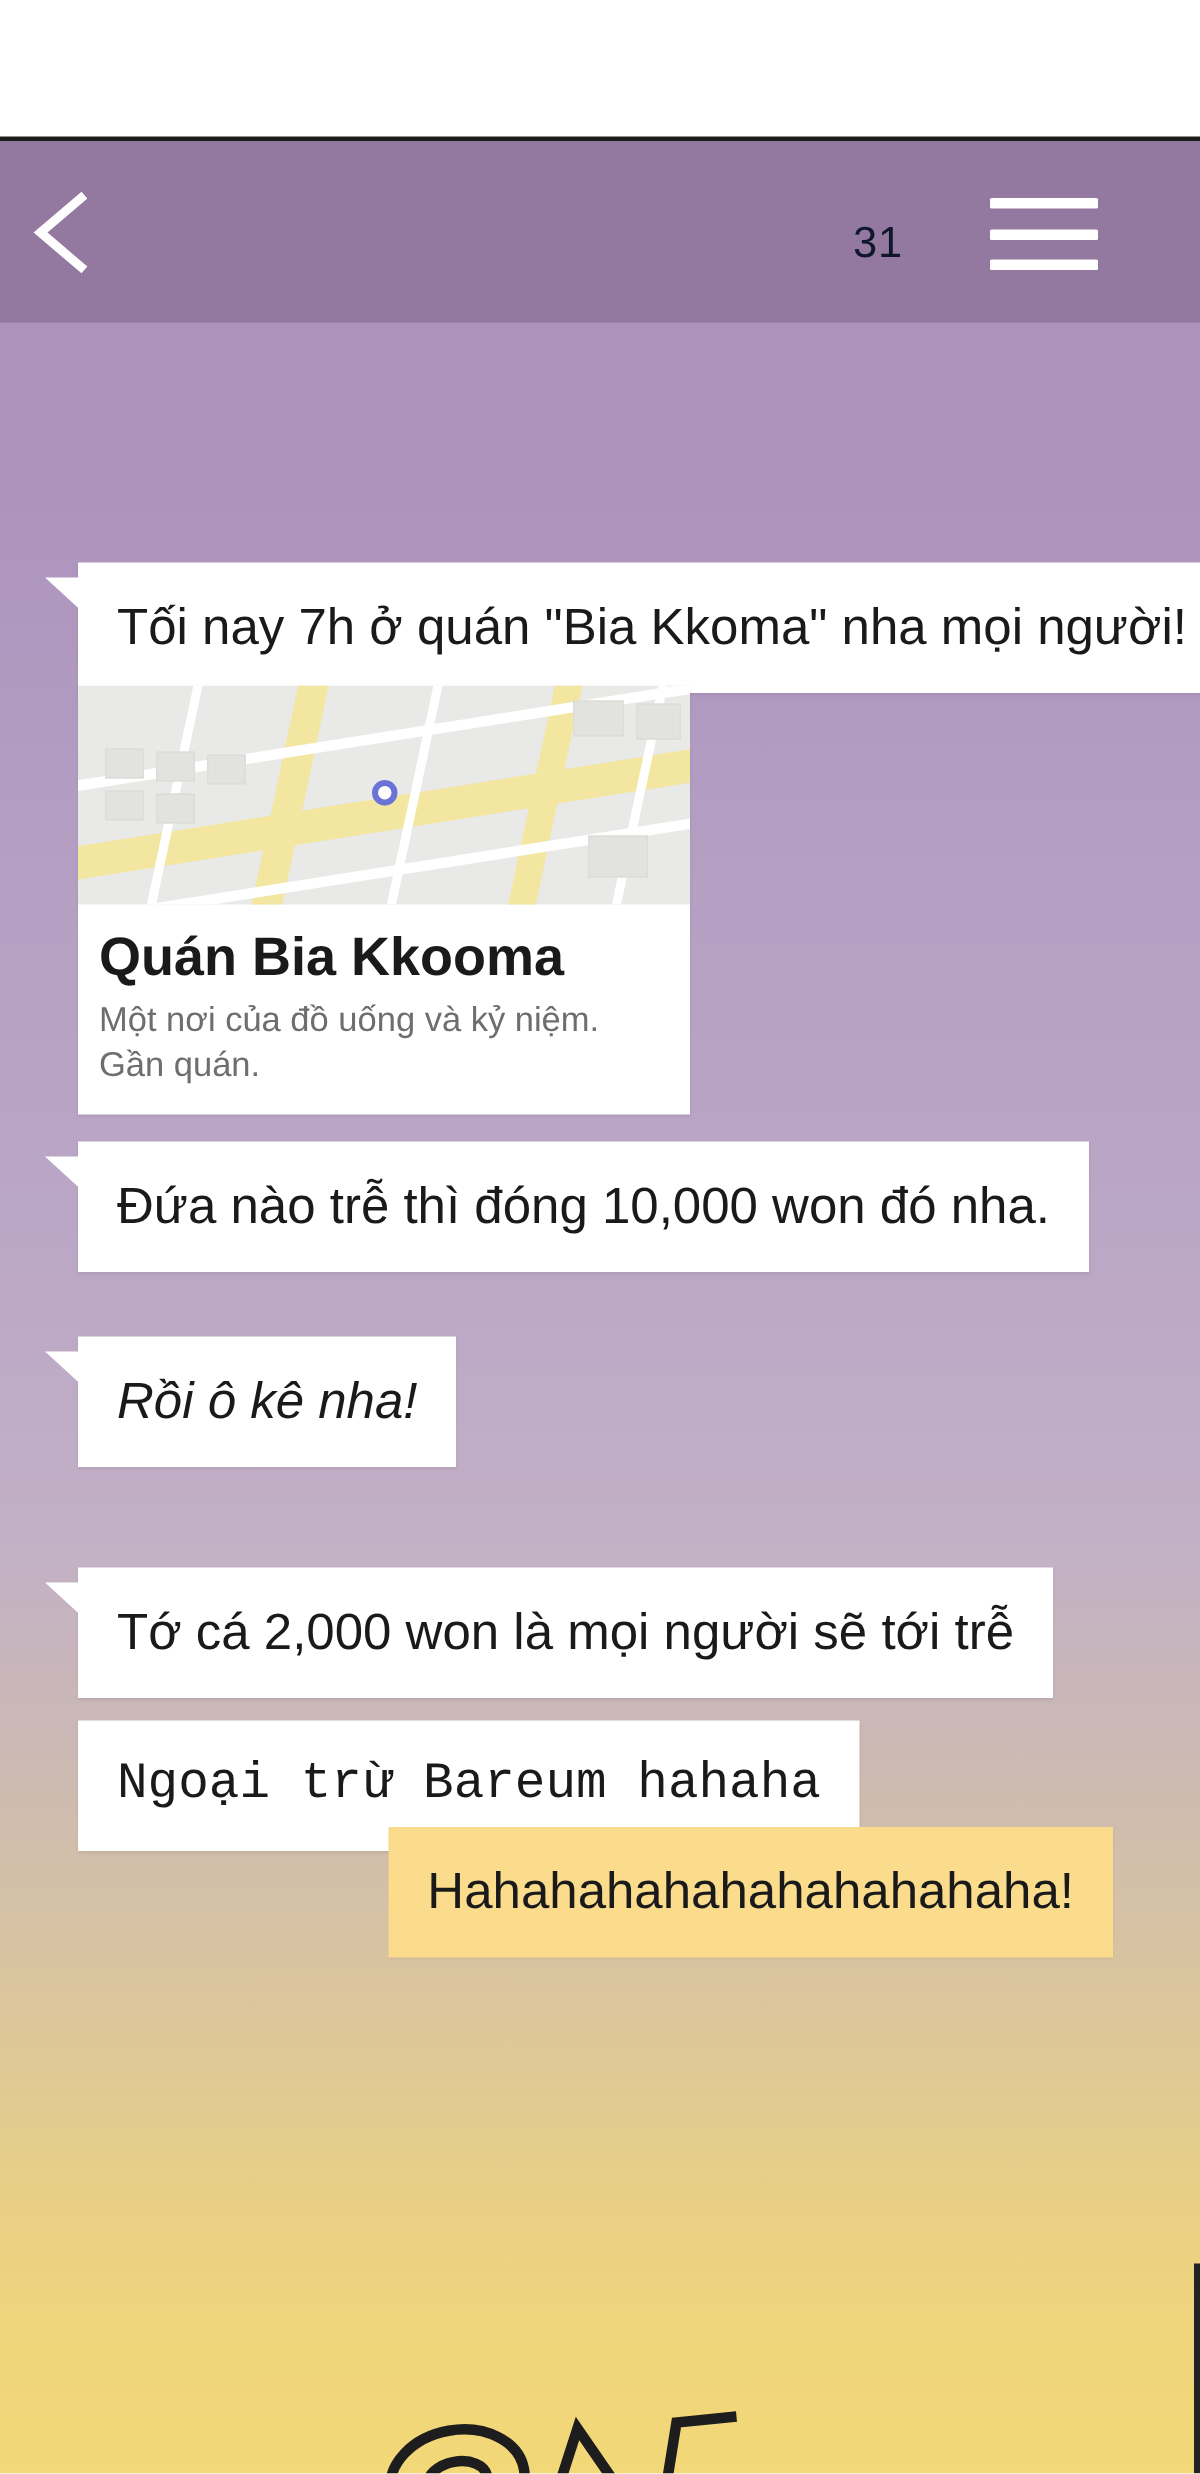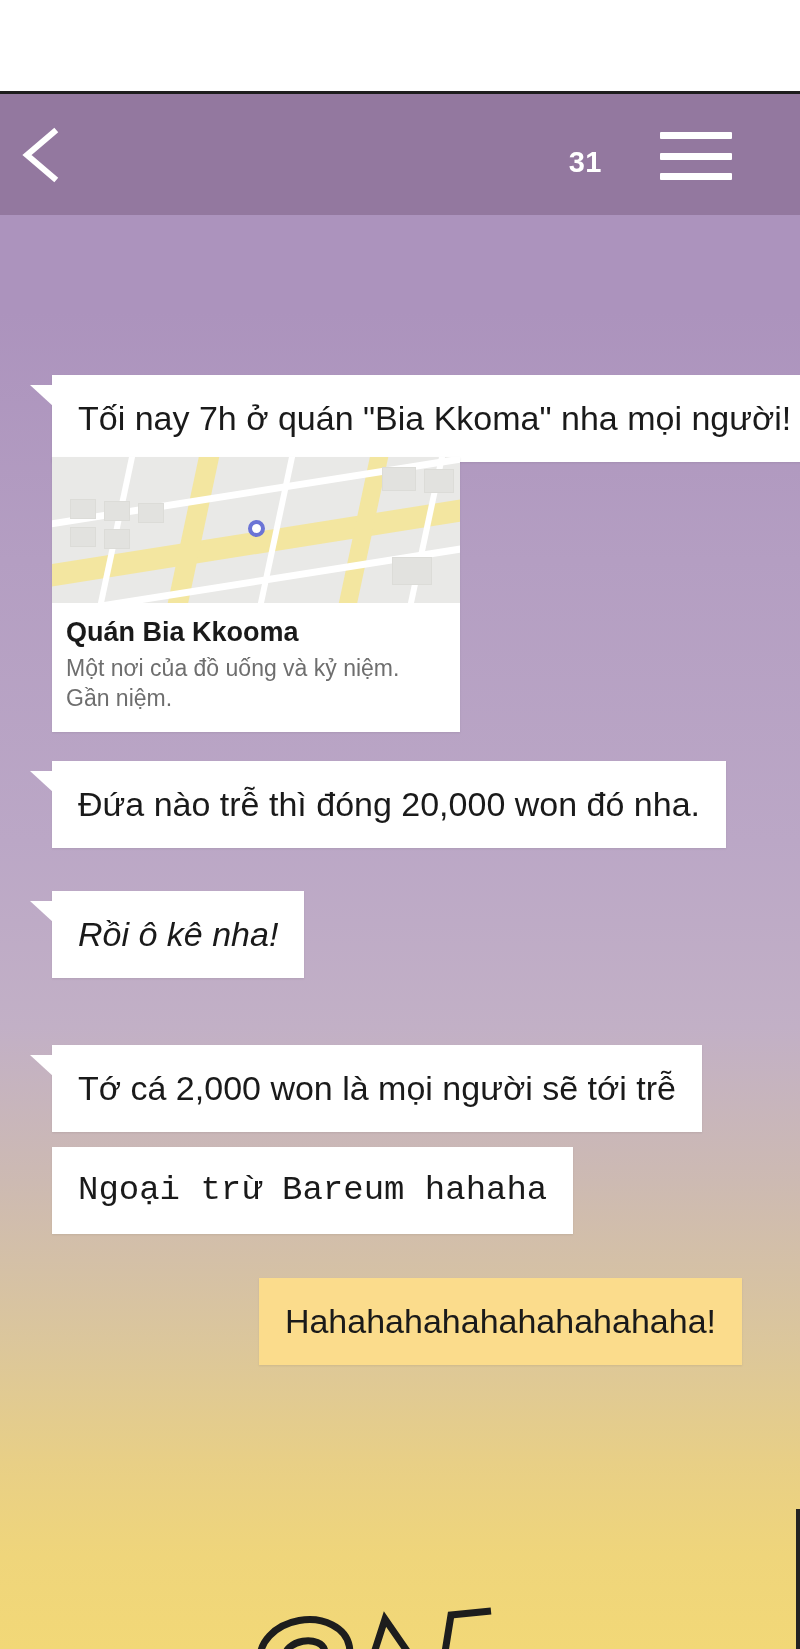--- a/index.html
+++ b/index.html
@@ -67,22 +67,22 @@
     width: 70px;
     height: 70px;
     cursor: pointer;
   }
   .back-btn svg { display: block; }
   .header-count {
     position: absolute;
     right: 198px;
     top: 52px;
     font-size: 29px;
-    font-weight: bold;
-    color: #ffffff;
+    font-weight: normal;
+    color: #0f172a;
     letter-spacing: 0.5px;
   }
   .menu-btn {
     position: absolute;
     right: 68px;
     top: 38px;
     width: 72px;
     height: 48px;
     display: flex;
     flex-direction: column;
@@ -161,21 +161,21 @@
     width: 17px;
     height: 17px;
     border-radius: 50%;
     background: #ffffff;
     border: 4px solid #6b74d6;
   }
   .map-info {
     padding: 14px 14px 18px 14px;
   }
   .map-title {
-    font-size: 27px;
+    font-size: 36px;
     font-weight: bold;
     color: #1a1a1a;
     margin-bottom: 6px;
   }
   .map-sub {
     font-size: 23px;
     color: #6e6e6e;
     line-height: 1.3;
   }
   
@@ -241,33 +241,33 @@
           <div class="blk" style="left:18px; top:70px; width:26px; height:20px;"></div>
           <div class="blk" style="left:52px; top:72px; width:26px; height:20px;"></div>
           <div class="blk" style="left:330px; top:10px; width:34px; height:24px;"></div>
           <div class="blk" style="left:372px; top:12px; width:30px; height:24px;"></div>
           <div class="blk" style="left:340px; top:100px; width:40px; height:28px;"></div>
           <div class="map-dot"></div>
         </div>
         <div class="map-info">
           <div class="map-title">Quán Bia Kkooma</div>
           <div class="map-sub">Một nơi của đồ uống và kỷ niệm.</div>
-          <div class="map-sub">Gần niệm.</div>
+          <div class="map-sub">Gần quán.</div>
         </div>
       </div>
 
-      <div class="bubble left" style="left:52px; top:546px;">Đứa nào trễ thì đóng 20,000 won đó nha.</div>
+      <div class="bubble left" style="left:52px; top:546px;">Đứa nào trễ thì đóng 10,000 won đó nha.</div>
 
       <div class="bubble left" style="left:52px; top:676px;font-style:italic;">Rồi ô kê nha!</div>
 
       <div class="bubble left" style="left:52px; top:830px;">Tớ cá 2,000 won là mọi người sẽ tới trễ</div>
 
       <div class="bubble" style="left:52px; top:932px;font-family:Liberation Mono, monospace;">Ngoại trừ Bareum hahaha</div>
 
-      <div class="bubble right" style="right:58px; top:1063px;padding-left:26px;">Hahahahahahahahahahaha!</div>
+      <div class="bubble right" style="right:58px; top:1003px;padding-left:26px;">Hahahahahahahahahahaha!</div>
 
     </div>
 
     <div class="bottom-art">
       <svg width="320" height="130" viewBox="0 0 320 130" aria-hidden="true">
         <g fill="none" stroke="#1d1d1d" stroke-width="7">
           <ellipse cx="60" cy="95" rx="45" ry="34" transform="rotate(-10 60 95)"></ellipse>
           <ellipse cx="60" cy="95" rx="20" ry="13" transform="rotate(-10 60 95)"></ellipse>
           <path d="M120 122 L140 60 L180 118 M131 100 L172 100"></path>
           <path d="M196 118 L206 56 L246 52"></path>

